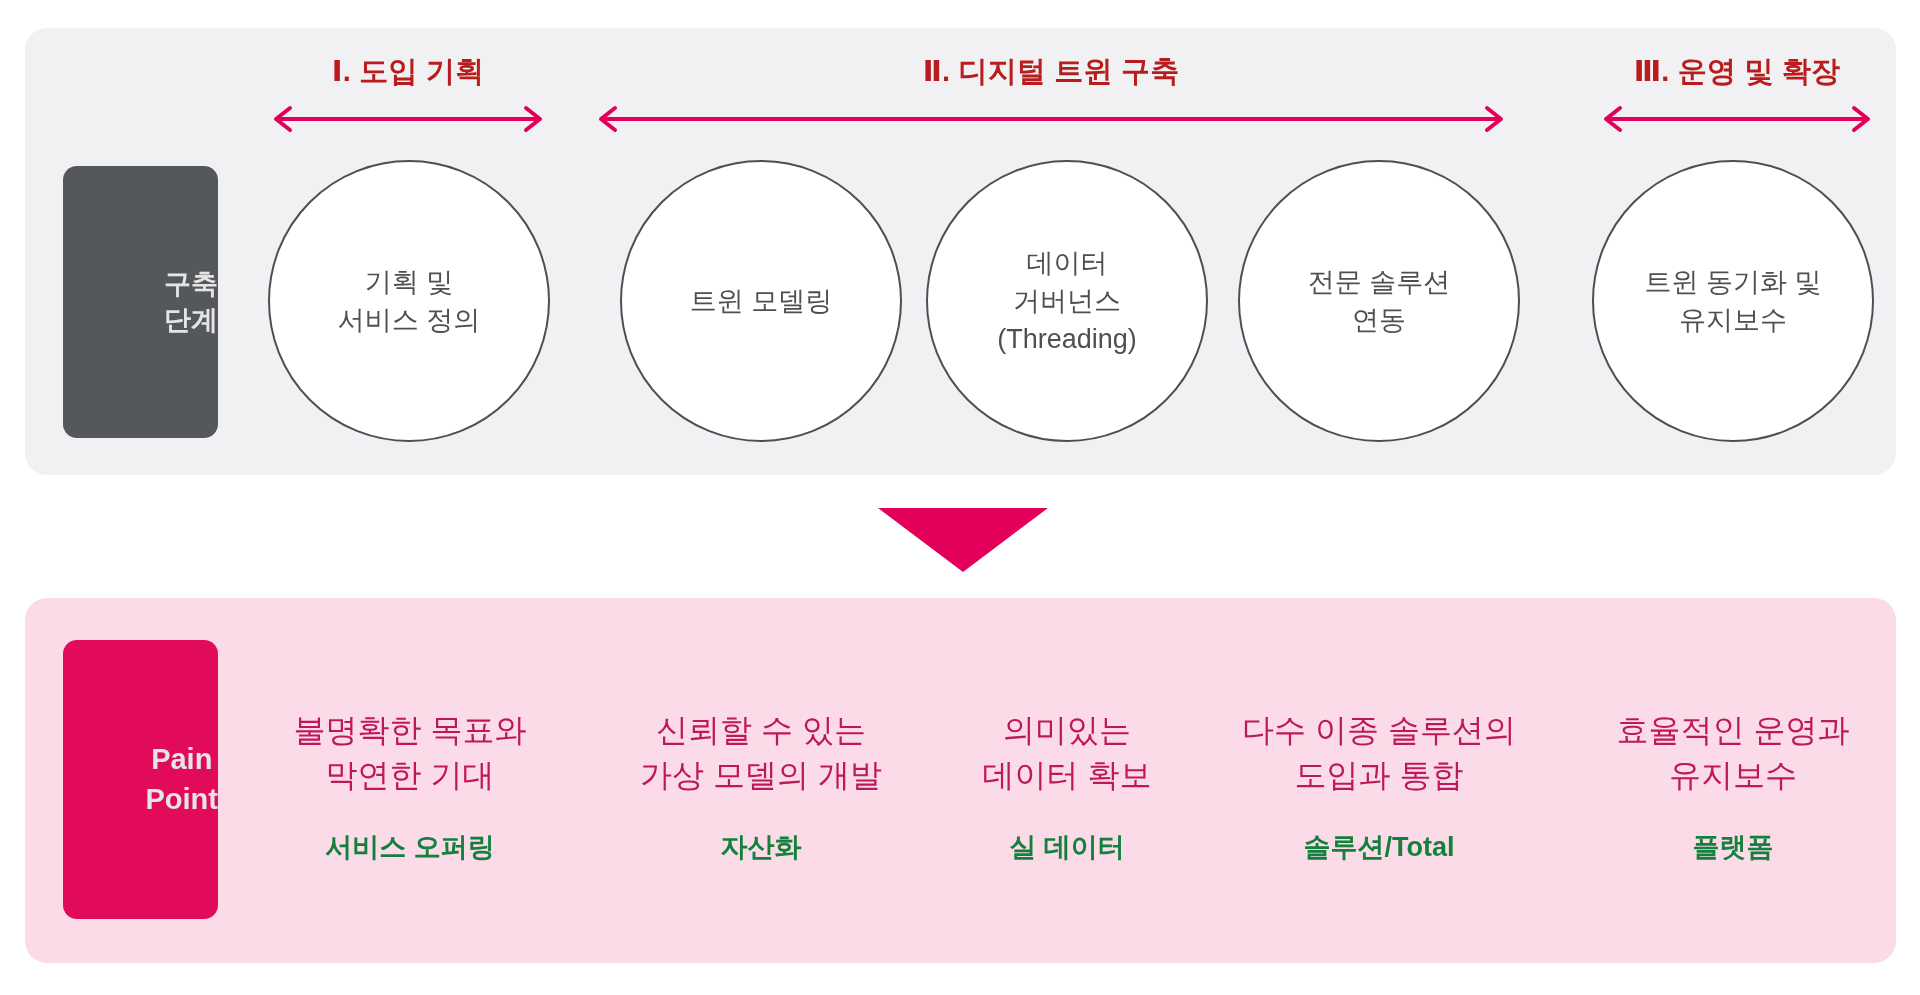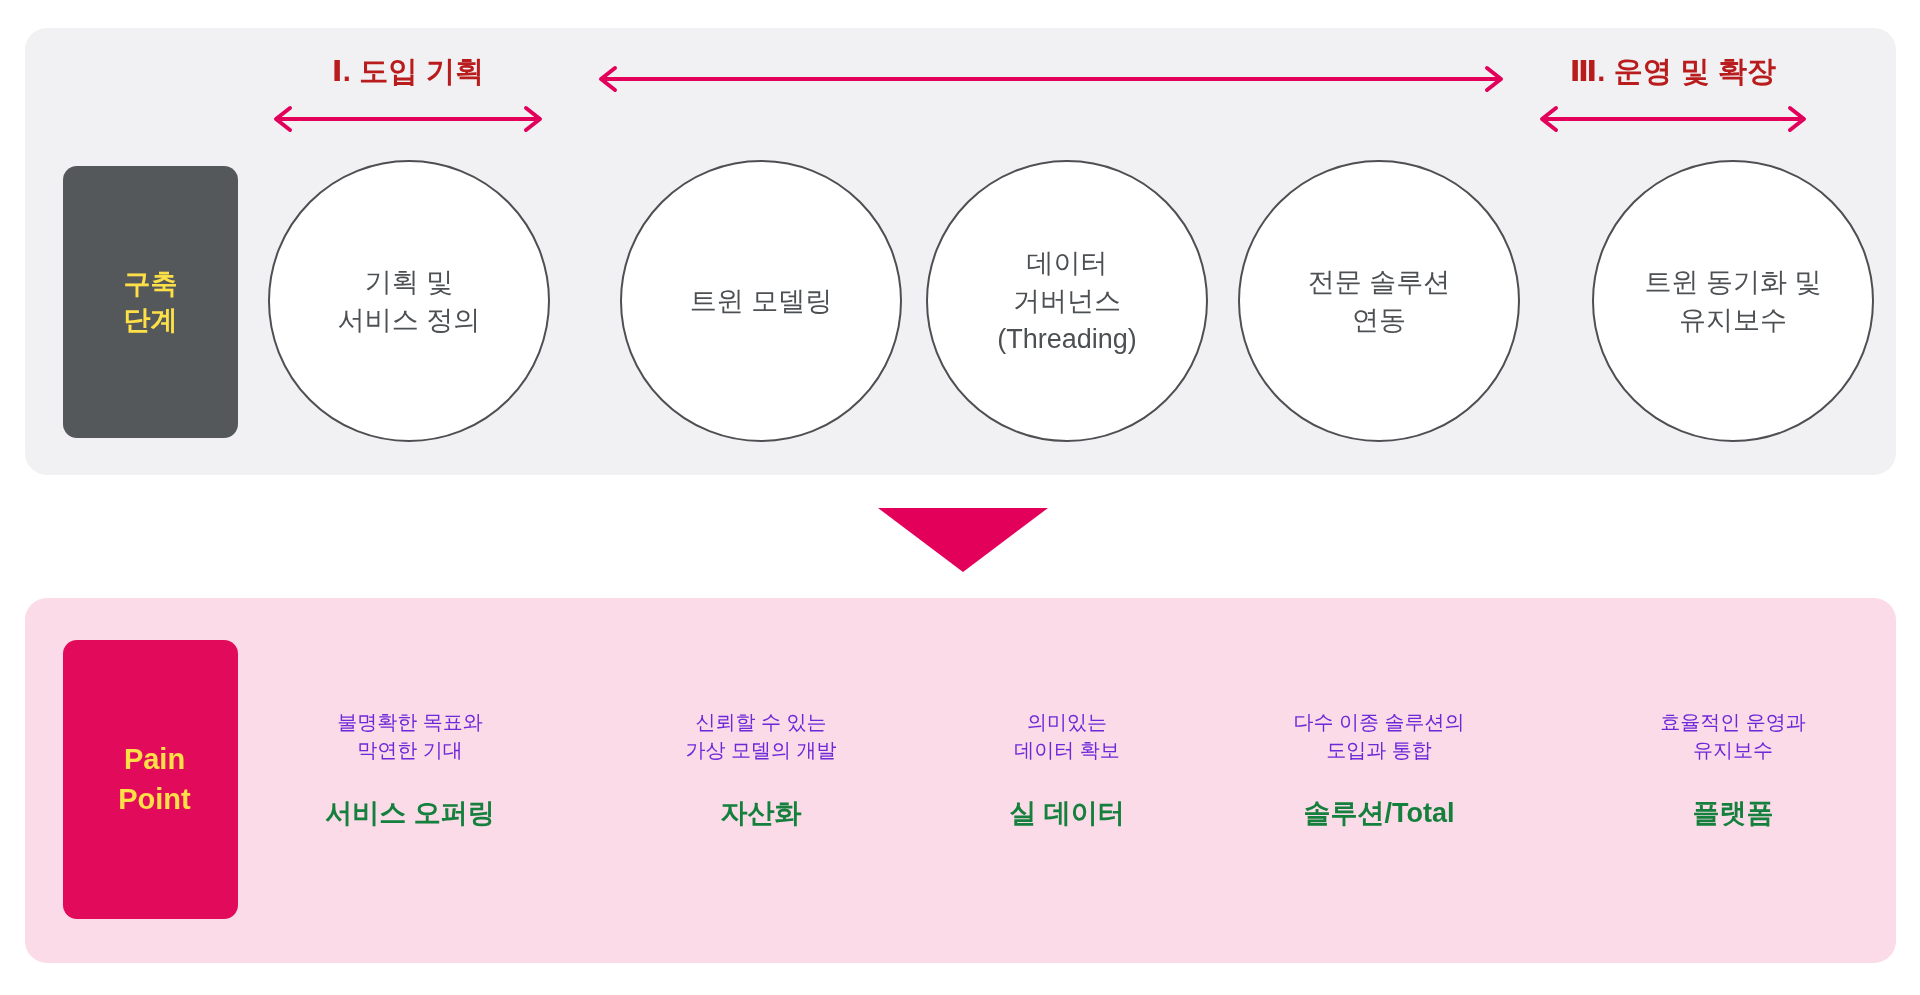--- a/index.html
+++ b/index.html
@@ -29,29 +29,29 @@
     top: 28px;
     width: 1871px;
     height: 447px;
     background: #f1f1f3;
     border-radius: 22px;
     box-sizing: border-box;
   }
 
   .side-label {
     position: absolute;
-    width: 175px;
+    width: 155px;
     border-radius: 14px;
     display: flex;
     align-items: center;
-    justify-content: center;
+    justify-content: flex-end;
     text-align: center;
     font-weight: bold;
     line-height: 1.35;
-    color: #fde047;
+    color: #e5e5e5;
   }
   .side-label.stage {
     left: 63px;
     top: 166px;
     height: 272px;
     background: #55585b;
     font-size: 27px;
   }
   .side-label.pain {
     left: 63px;
@@ -125,23 +125,23 @@
     border-radius: 22px;
     box-sizing: border-box;
   }
 
   .pain-item {
     position: absolute;
     top: 708px;
     text-align: center;
   }
   .pain-desc {
-    font-size: 20px;
+    font-size: 32px;
     line-height: 1.42;
-    color: #6d28d9;
+    color: #be185d;
     white-space: pre-line;
   }
   .pain-tag {
     margin-top: 30px;
     font-size: 27px;
     font-weight: bold;
     color: #15803d;
     white-space: nowrap;
   }
 </style>
@@ -157,30 +157,31 @@
     <div class="phase-arrow">
       <svg viewBox="0 0 276 26" preserveAspectRatio="none">
         <line x1="6" y1="13" x2="270" y2="13" stroke="#e2005a" stroke-width="4"></line>
         <polyline points="20,2 6,13 20,24" fill="none" stroke="#e2005a" stroke-width="4" stroke-linecap="round" stroke-linejoin="round"></polyline>
         <polyline points="256,2 270,13 256,24" fill="none" stroke="#e2005a" stroke-width="4" stroke-linecap="round" stroke-linejoin="round"></polyline>
       </svg>
     </div>
   </div>
 
   <div class="phase" style="left:595px; width:912px;">
+    <div class="phase-title">Ⅱ. 디지털 트윈 구축</div>
     <div class="phase-arrow">
       <svg viewBox="0 0 912 26" preserveAspectRatio="none">
         <line x1="6" y1="13" x2="906" y2="13" stroke="#e2005a" stroke-width="4"></line>
         <polyline points="20,2 6,13 20,24" fill="none" stroke="#e2005a" stroke-width="4" stroke-linecap="round" stroke-linejoin="round"></polyline>
         <polyline points="892,2 906,13 892,24" fill="none" stroke="#e2005a" stroke-width="4" stroke-linecap="round" stroke-linejoin="round"></polyline>
       </svg>
     </div>
   </div>
 
-  <div class="phase" style="left:1536px; width:274px;">
+  <div class="phase" style="left:1600px; width:274px;">
     <div class="phase-title">Ⅲ. 운영 및 확장</div>
     <div class="phase-arrow">
       <svg viewBox="0 0 274 26" preserveAspectRatio="none">
         <line x1="6" y1="13" x2="268" y2="13" stroke="#e2005a" stroke-width="4"></line>
         <polyline points="20,2 6,13 20,24" fill="none" stroke="#e2005a" stroke-width="4" stroke-linecap="round" stroke-linejoin="round"></polyline>
         <polyline points="254,2 268,13 254,24" fill="none" stroke="#e2005a" stroke-width="4" stroke-linecap="round" stroke-linejoin="round"></polyline>
       </svg>
     </div>
   </div>
 

